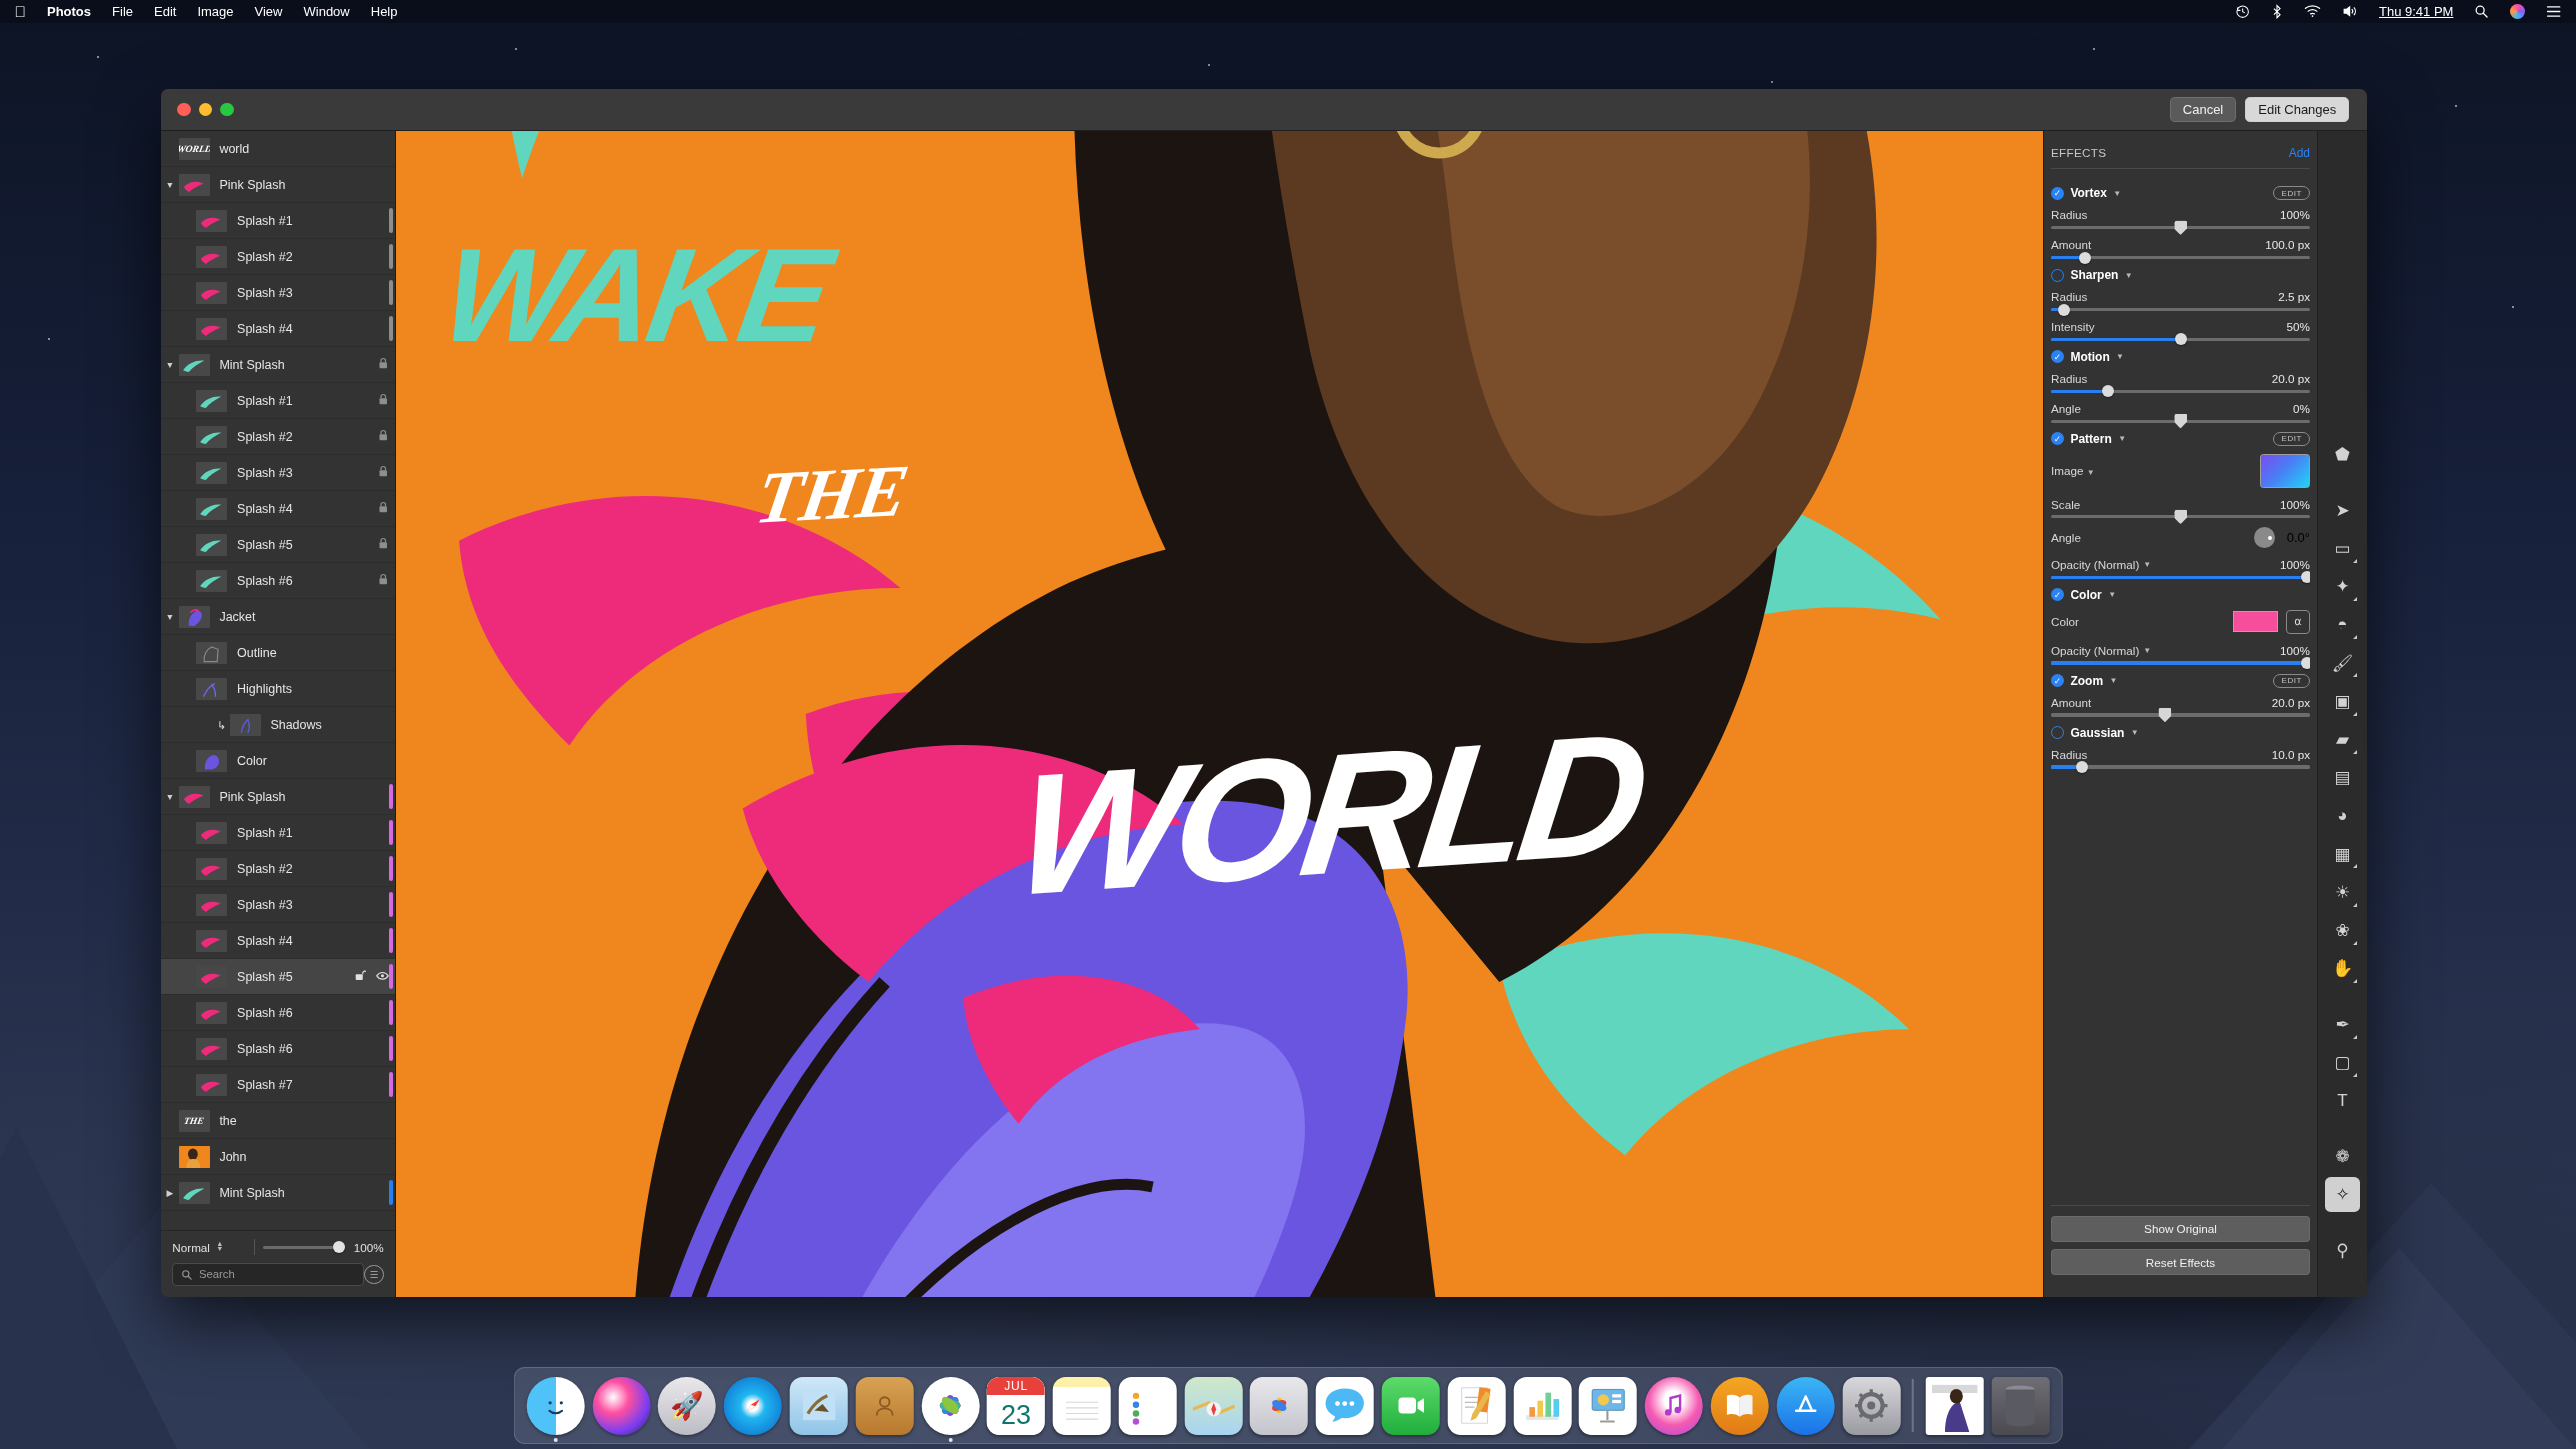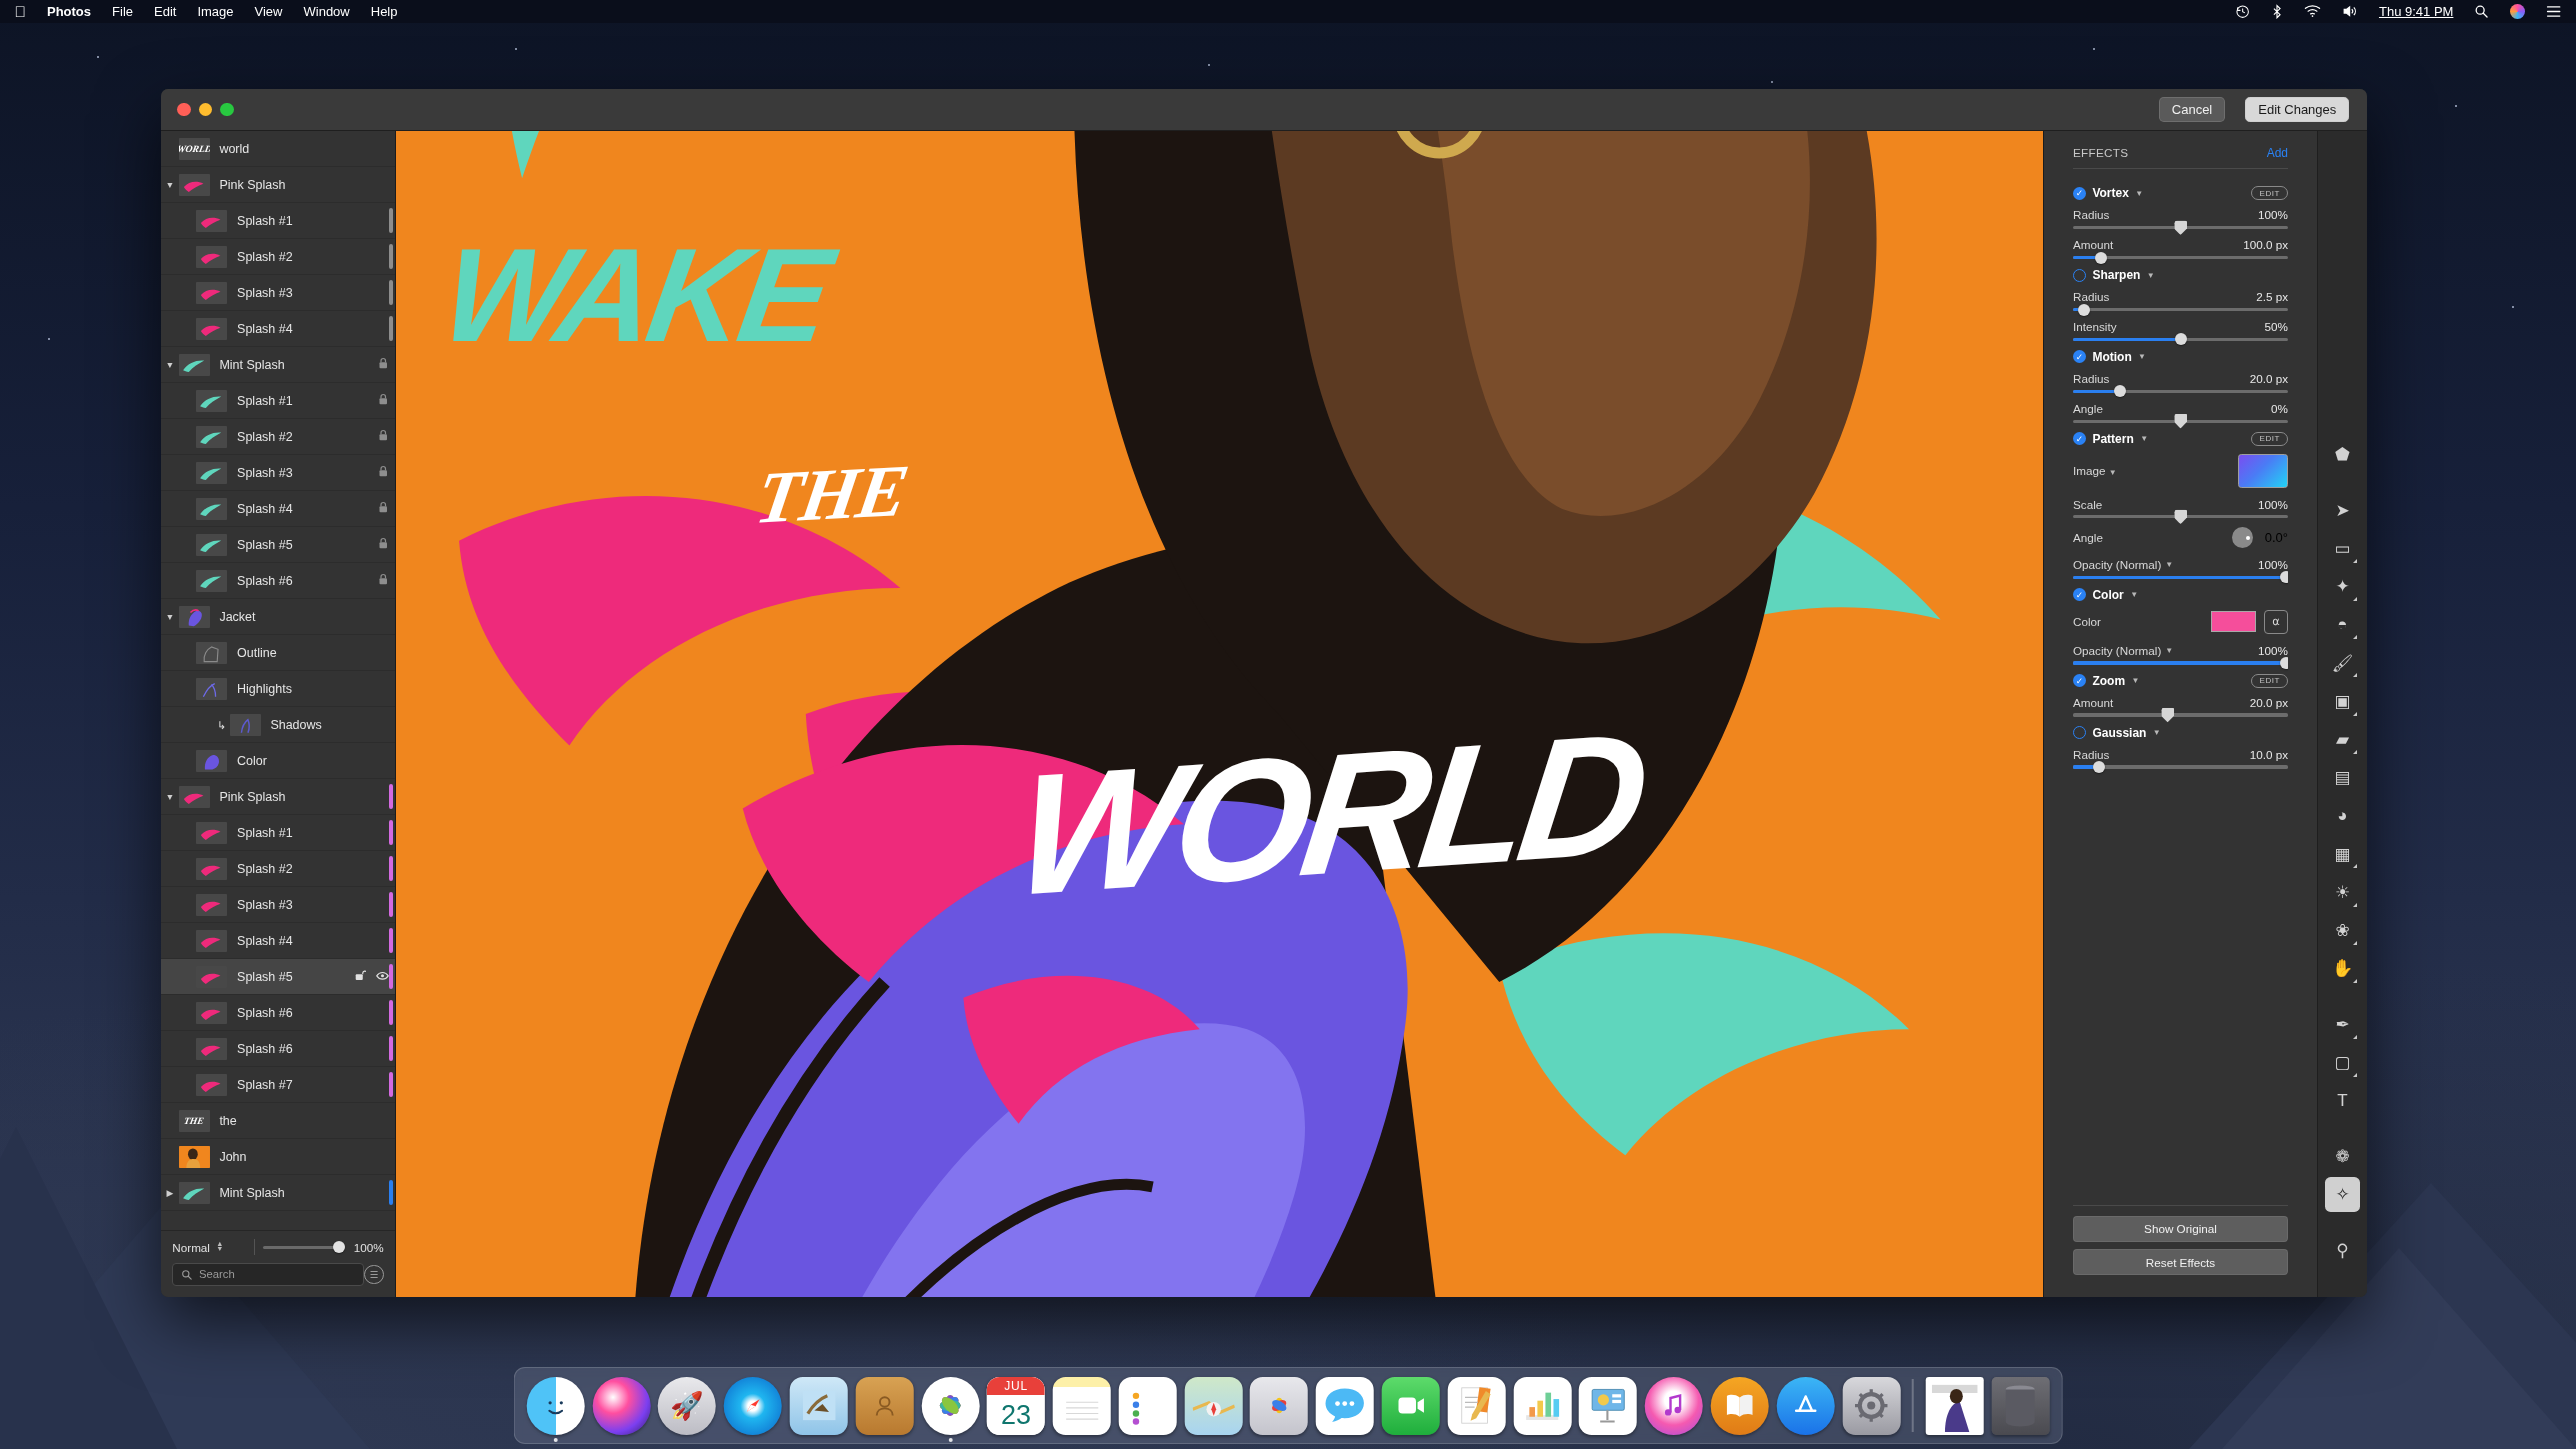--- a/index.html
+++ b/index.html
@@ -92,21 +92,21 @@
   .tl { width: 13.7px; height: 13.7px; border-radius: 50%; }
   .tl.red { background: #ff5f57; }
   .tl.yellow { background: #febc2e; }
   .tl.green { background: #28c840; }
   #wintitle {
     position: absolute; left: 0; right: 0; text-align: center;
     font-size: 13.7px; color: #e8e8e8; pointer-events: none;
   }
   #wintitle .accent { color: #f2a933; }
   #wintitle .dash { color: #cfcfcf; }
-  .tb-right { margin-left: auto; display: flex; gap: 20px; padding-right: 17.7px; }
+  .tb-right { margin-left: auto; display: flex; gap: 9px; padding-right: 17.7px; }
   .tb-btn {
     font-size: 13px; padding: 4px 12px; border-radius: 4.8px;
     border: 0.8px solid rgba(255,255,255,.12);
     background: #5a5a5a; color: #f0f0f0; white-space: nowrap;
   }
   .tb-btn.primary { background: #d8d8d8; color: #1a1a1a; border-color: #cfcfcf; }
 
   #body { flex: 1; display: flex; min-height: 0; }
 
   
@@ -177,21 +177,21 @@
   }
 
   
   #canvas { flex: 1; position: relative; overflow: hidden; background: #f0861e; }
 
   
   #effects {
     width: 274px; flex: none; background: #333333;
     border-left: 0.8px solid #1c1c1c;
     display: flex; flex-direction: column;
-    padding: 0 29px;
+    padding: 0 7px;
   }
   .efx-head {
     display: flex; align-items: center; justify-content: space-between;
     padding: 14.5px 0 8px; border-bottom: 0.8px solid #4a4a4a; flex: none;
   }
   .efx-head .ttl { color: #c8c8c8; font-size: 11.7px; letter-spacing: 0.3px; }
   .efx-head .add { color: #2a82f5; font-size: 12px; }
   .efx-scroll { flex: 1; overflow: hidden; padding-top: 9.7px; }
   .efx-block { margin-bottom: 4.8px; }
   .efx-title-row { display: flex; align-items: center; gap: 6.4px; margin: 8px 0 8px; }

